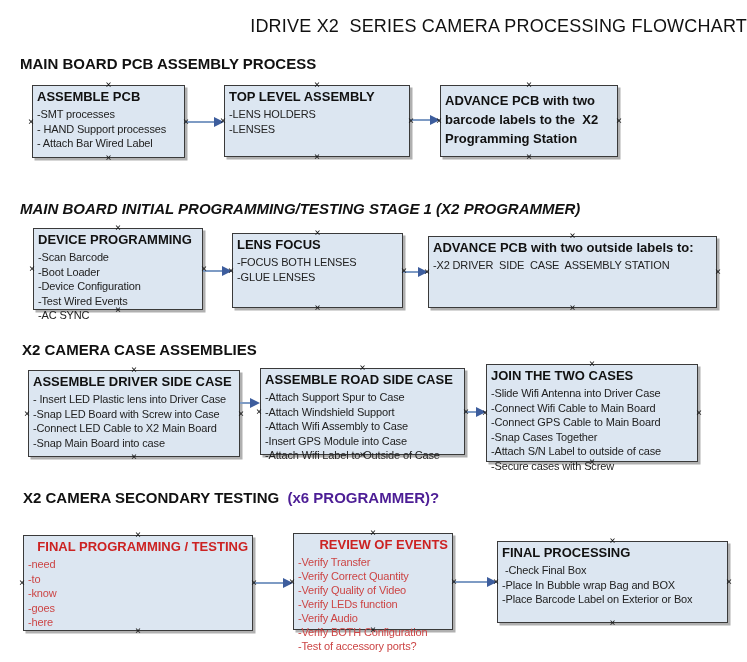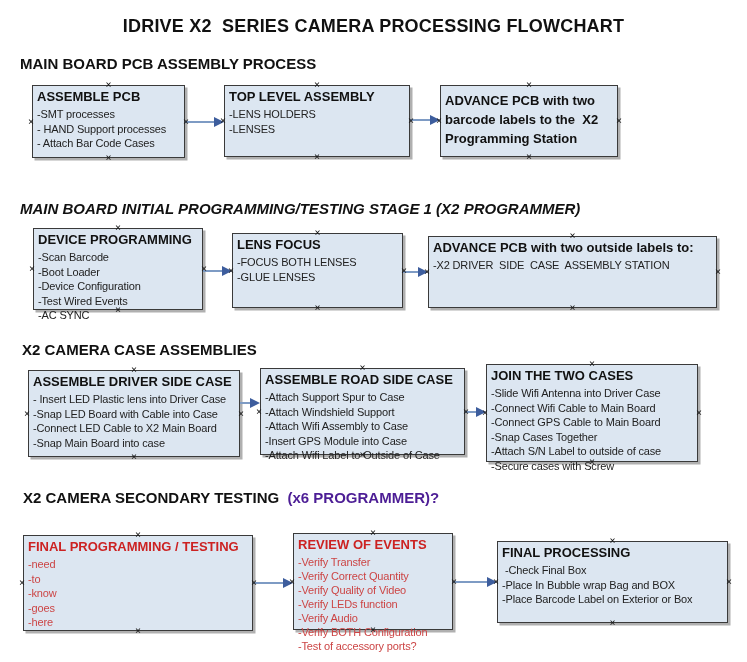--- a/index.html
+++ b/index.html
@@ -1,42 +1,42 @@
 <!DOCTYPE html>
 <html><head>
 <meta charset="utf-8">
 <style>
   html,body{margin:0;padding:0;background:#ffffff;}
   .canvas{
     position:relative;width:747px;height:662px;background:#ffffff;overflow:hidden;
     font-family:"Liberation Sans", sans-serif;color:#1a1a1a;
   }
   .title{
-    position:absolute;top:16px;left:0;right:0;text-align:center;
-    font-size:18px;font-weight:bold;letter-spacing:0.2px;white-space:pre;color:#111;
+    position:absolute;top:16px;left:0;right:0;text-align:right;
+    font-size:18px;font-weight:normal;letter-spacing:0.2px;white-space:pre;color:#111;
   }
   .section-heading{
     position:absolute;font-size:15px;font-weight:bold;white-space:pre;color:#111;
   }
   .section-heading .red-part{color:#4c1d95;}
   .box{
     position:absolute;background:#dce6f1;border:1.5px solid #3a3a3a;
     box-shadow:2.5px 2.5px 0 rgba(150,150,150,0.75);
     padding:3px 4px;box-sizing:border-box;overflow:visible;
   }
   .box-header{
     font-size:13px;font-weight:bold;line-height:16px;margin-bottom:2px;
     white-space:pre-wrap;color:#111;
   }
   .box-header.tall{line-height:19px;padding-top:2px;}
   .box-item{
     font-size:11px;line-height:14.5px;letter-spacing:-0.15px;
     white-space:pre-wrap;color:#222;
   }
-  .red-h{color:#cc2222;}
+  .red-h{color:#cc2222;text-align:right;}
   .red-i{color:#cc4545;}
   .tight .box-item{line-height:14px;}
   .anchor{
     position:absolute;font-size:10px;line-height:10px;color:#1a1a1a;
     font-family:"DejaVu Sans Mono", monospace;z-index:3;pointer-events:none;
   }
   .anchor-t{top:-6px;left:50%;margin-left:-3px;}
   .anchor-b{bottom:-6px;left:50%;margin-left:-3px;}
   .anchor-l{left:-5px;top:50%;margin-top:-5px;}
   .anchor-r{right:-5px;top:50%;margin-top:-5px;}
@@ -54,21 +54,21 @@
 <div class="canvas">
 
   <div class="title">IDRIVE X2  SERIES CAMERA PROCESSING FLOWCHART</div>
 
   <div class="section-heading" style="left:20px;top:55px;">MAIN BOARD PCB ASSEMBLY PROCESS</div>
 
   <div class="box" style="left:32px;top:85px;width:153px;height:73px;">
     <div class="box-header">ASSEMBLE PCB</div>
     <div class="box-item">-SMT processes</div>
     <div class="box-item">- HAND Support processes</div>
-    <div class="box-item">- Attach Bar Code Cases</div>
+    <div class="box-item">- Attach Bar Wired Label</div>
   <span class="anchor anchor-t">×</span>
       <span class="anchor anchor-b">×</span>
       <span class="anchor anchor-l">×</span>
       <span class="anchor anchor-r">×</span>
     </div>
 
   <div class="arrow" style="left:185px;top:121px;width:29px;"></div>
 
   <div class="box" style="left:224px;top:85px;width:186px;height:72px;">
     <div class="box-header">TOP LEVEL ASSEMBLY</div>
@@ -126,21 +126,21 @@
       <span class="anchor anchor-b">×</span>
       <span class="anchor anchor-l">×</span>
       <span class="anchor anchor-r">×</span>
     </div>
 
   <div class="section-heading" style="left:22px;top:341px;">X2 CAMERA CASE ASSEMBLIES</div>
 
   <div class="box" style="left:28px;top:370px;width:212px;height:87px;">
     <div class="box-header">ASSEMBLE DRIVER SIDE CASE</div>
     <div class="box-item">- Insert LED Plastic lens into Driver Case</div>
-    <div class="box-item">-Snap LED Board with Cable into Case</div>
+    <div class="box-item">-Snap LED Board with Screw into Case</div>
     <div class="box-item">-Connect LED Cable to X2 Main Board</div>
     <div class="box-item">-Snap Main Board into case</div>
   <span class="anchor anchor-t">×</span>
       <span class="anchor anchor-b">×</span>
       <span class="anchor anchor-l">×</span>
       <span class="anchor anchor-r">×</span>
     </div>
 
   <div class="arrow" style="left:240px;top:402px;width:10px;"></div>
 

